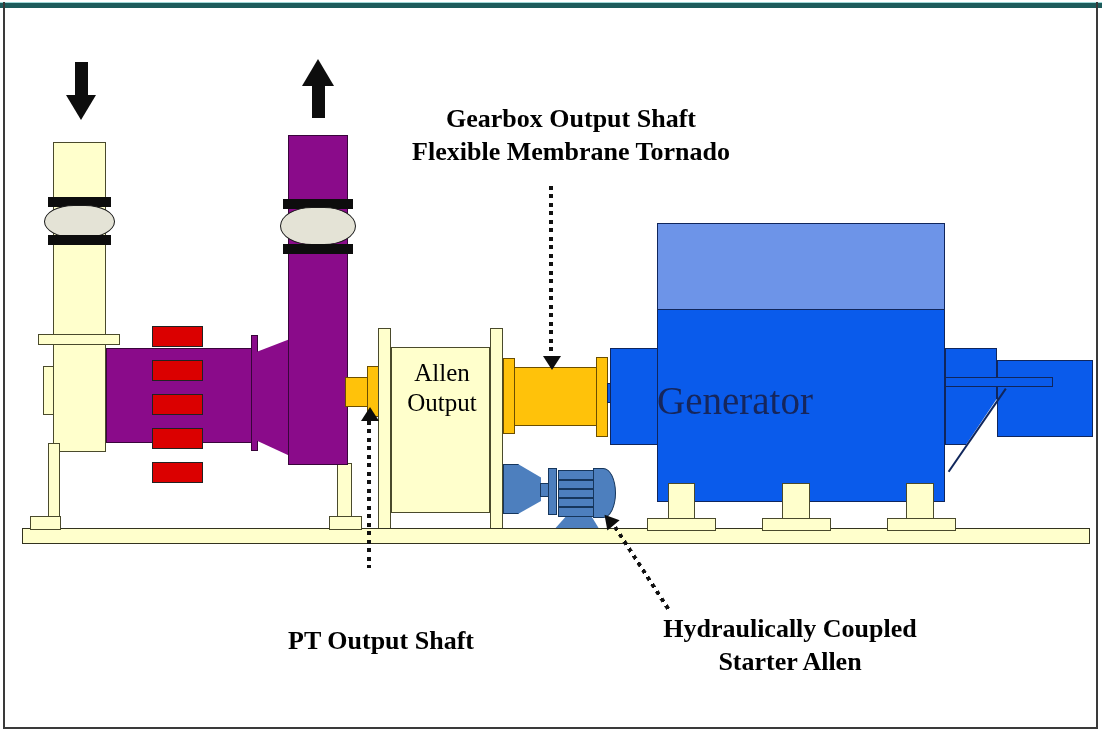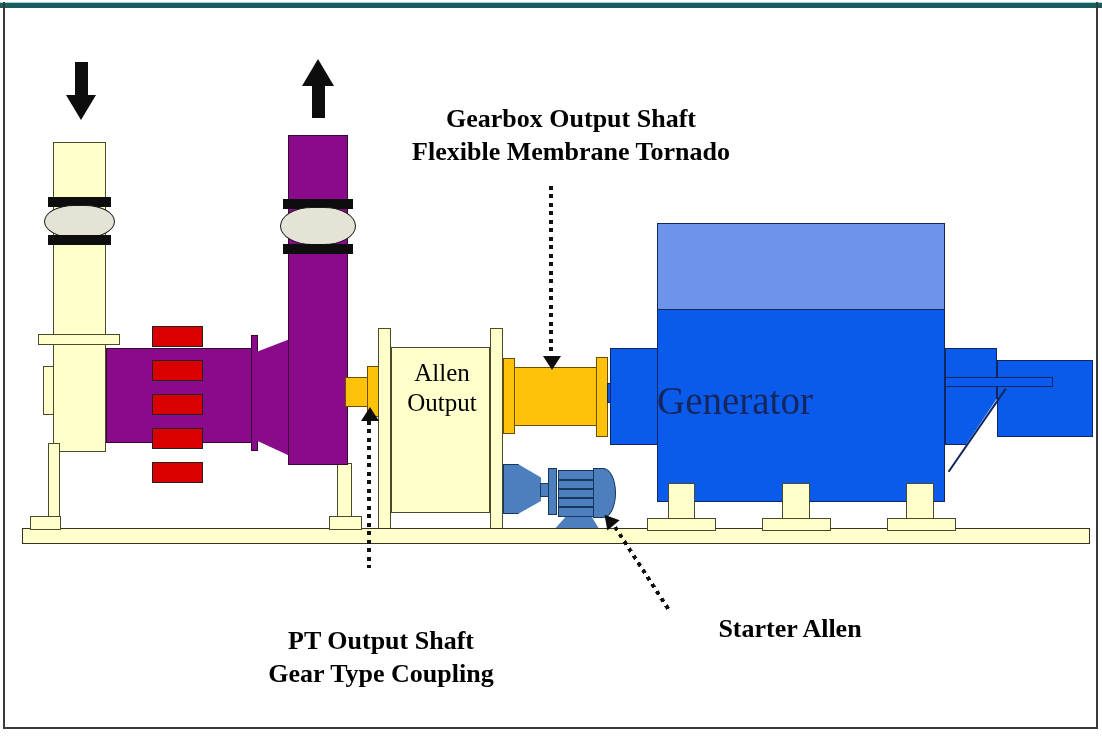--- a/index.html
+++ b/index.html
@@ -140,22 +140,22 @@
     <div>Gearbox Output Shaft</div>
     <div>Flexible Membrane Tornado</div>
   </div>
   <div class="abs dotline-v" style="left:549px;top:186px;height:170px;"></div>
   <div class="abs tri" style="left:543px;top:356px;border-left:9px solid transparent;border-right:9px solid transparent;border-top:14px solid #0d0d0d;"></div>
 
   <div class="abs tri" style="left:361px;top:407px;border-left:9px solid transparent;border-right:9px solid transparent;border-bottom:14px solid #0d0d0d;"></div>
   <div class="abs dotline-v" style="left:367px;top:421px;height:147px;"></div>
   <div class="abs label" style="left:230px;top:592px;width:302px;margin-top:32px;">
     <div>PT Output Shaft</div>
-    <div>Gear Type Coupling</div>
   </div>
 
   <div class="abs tri" style="left:601px;top:513px;border-left:8px solid transparent;border-right:8px solid transparent;border-bottom:14px solid #0d0d0d;transform:rotate(-40deg);"></div>
   <div class="abs dotline-v" style="left:613px;top:527px;height:98px;transform-origin:2px 0;transform:rotate(-33deg);"></div>
   <div class="abs label" style="left:610px;top:612px;width:360px;">
+    <div>Hydraulically Coupled</div>
     <div>Starter Allen</div>
   </div>
 
 </div>
 
 </body></html>

